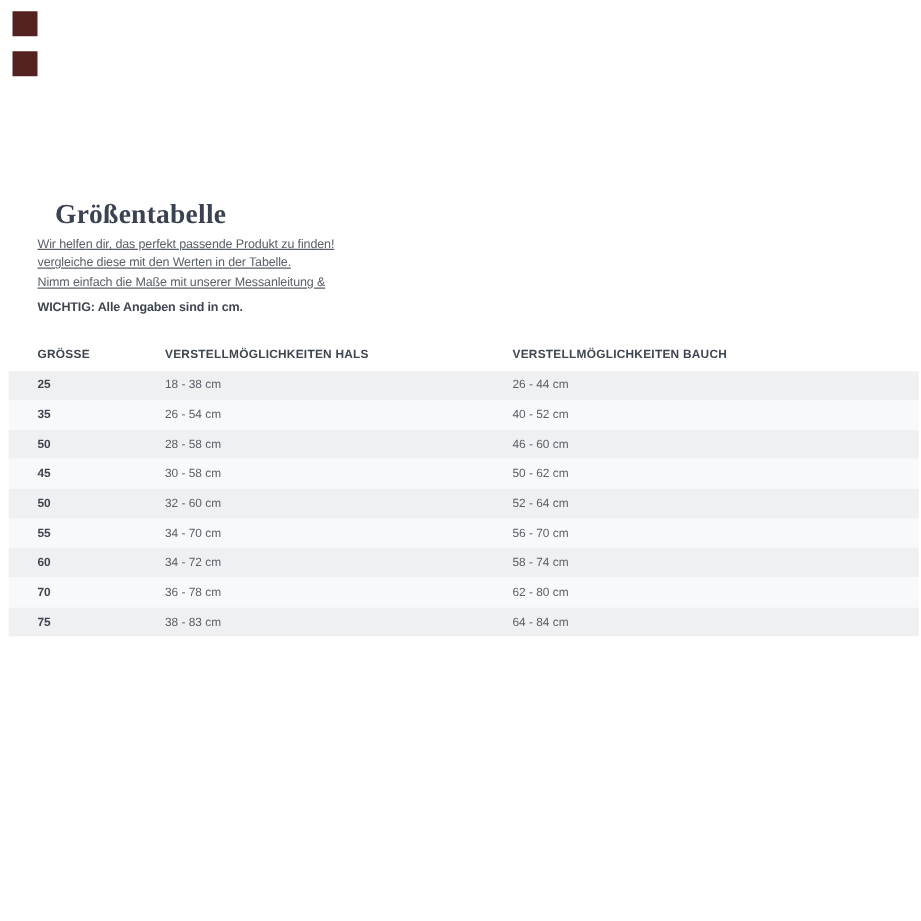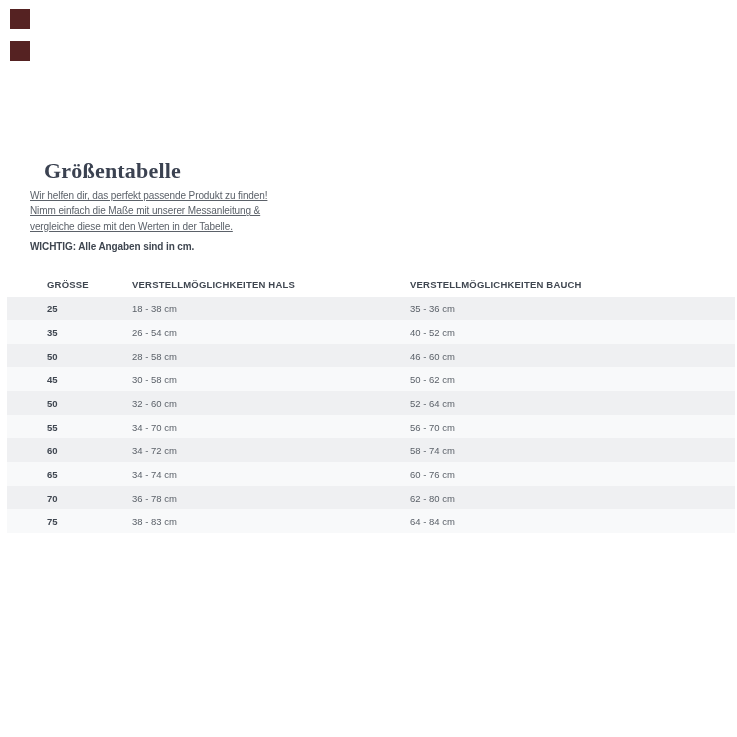--- a/index.html
+++ b/index.html
@@ -97,51 +97,51 @@
     color: var(--head-color);
     text-align: right;
   }
 
   .col {
     position: absolute;
     top: 50%;
     transform: translateY(-50%);
     white-space: nowrap;
   }
-  .col1 { left: 23px; margin-left: 17px; }
+  .col1 { left: 23px; }
   .col2 { left: 125px; }
   .col3 { left: 403px; }
 </style>
 </head>
 <body style="--title-color: #3b4251; --head-color: #3f4650; --body-color: #5b6169; --stripe-odd: #eff0f2; --stripe-even: #f8f9fa; --thumb-color: #552222;">
 
 <div class="thumb thumb-1"></div>
 <div class="thumb thumb-2"></div>
 
 <h1 class="page-title">Größentabelle</h1>
 
 <p class="intro">
   <span>Wir helfen dir, das perfekt passende Produkt zu finden!</span>
+  <span>vergleiche diese mit den Werten in der Tabelle.</span>
   <span>Nimm einfach die Maße mit unserer Messanleitung &amp;</span>
-  <span>vergleiche diese mit den Werten in der Tabelle.</span>
 </p>
 
 <p class="note">WICHTIG: Alle Angaben sind in cm.</p>
 
 <div class="size-table">
   <div class="thead">
     <span class="col col1">GRÖSSE</span>
     <span class="col col2">VERSTELLMÖGLICHKEITEN HALS</span>
     <span class="col col3">VERSTELLMÖGLICHKEITEN BAUCH</span>
   </div>
   <div class="tbody" id="tbody">
   <div class="trow">
     <span class="col col1">25</span>
     <span class="col col2">18 - 38 cm</span>
-    <span class="col col3">35 - 36 cm</span>
+    <span class="col col3">26 - 44 cm</span>
   </div>
 
 
   <div class="trow">
     <span class="col col1">35</span>
     <span class="col col2">26 - 54 cm</span>
     <span class="col col3">40 - 52 cm</span>
   </div>
 
   <div class="trow">
@@ -167,25 +167,20 @@
     <span class="col col2">34 - 70 cm</span>
     <span class="col col3">56 - 70 cm</span>
   </div>
 
   <div class="trow">
     <span class="col col1">60</span>
     <span class="col col2">34 - 72 cm</span>
     <span class="col col3">58 - 74 cm</span>
   </div>
 
-  <div class="trow">
-    <span class="col col1">65</span>
-    <span class="col col2">34 - 74 cm</span>
-    <span class="col col3">60 - 76 cm</span>
-  </div>
 
   <div class="trow">
     <span class="col col1">70</span>
     <span class="col col2">36 - 78 cm</span>
     <span class="col col3">62 - 80 cm</span>
   </div>
 
   <div class="trow">
     <span class="col col1">75</span>
     <span class="col col2">38 - 83 cm</span>

